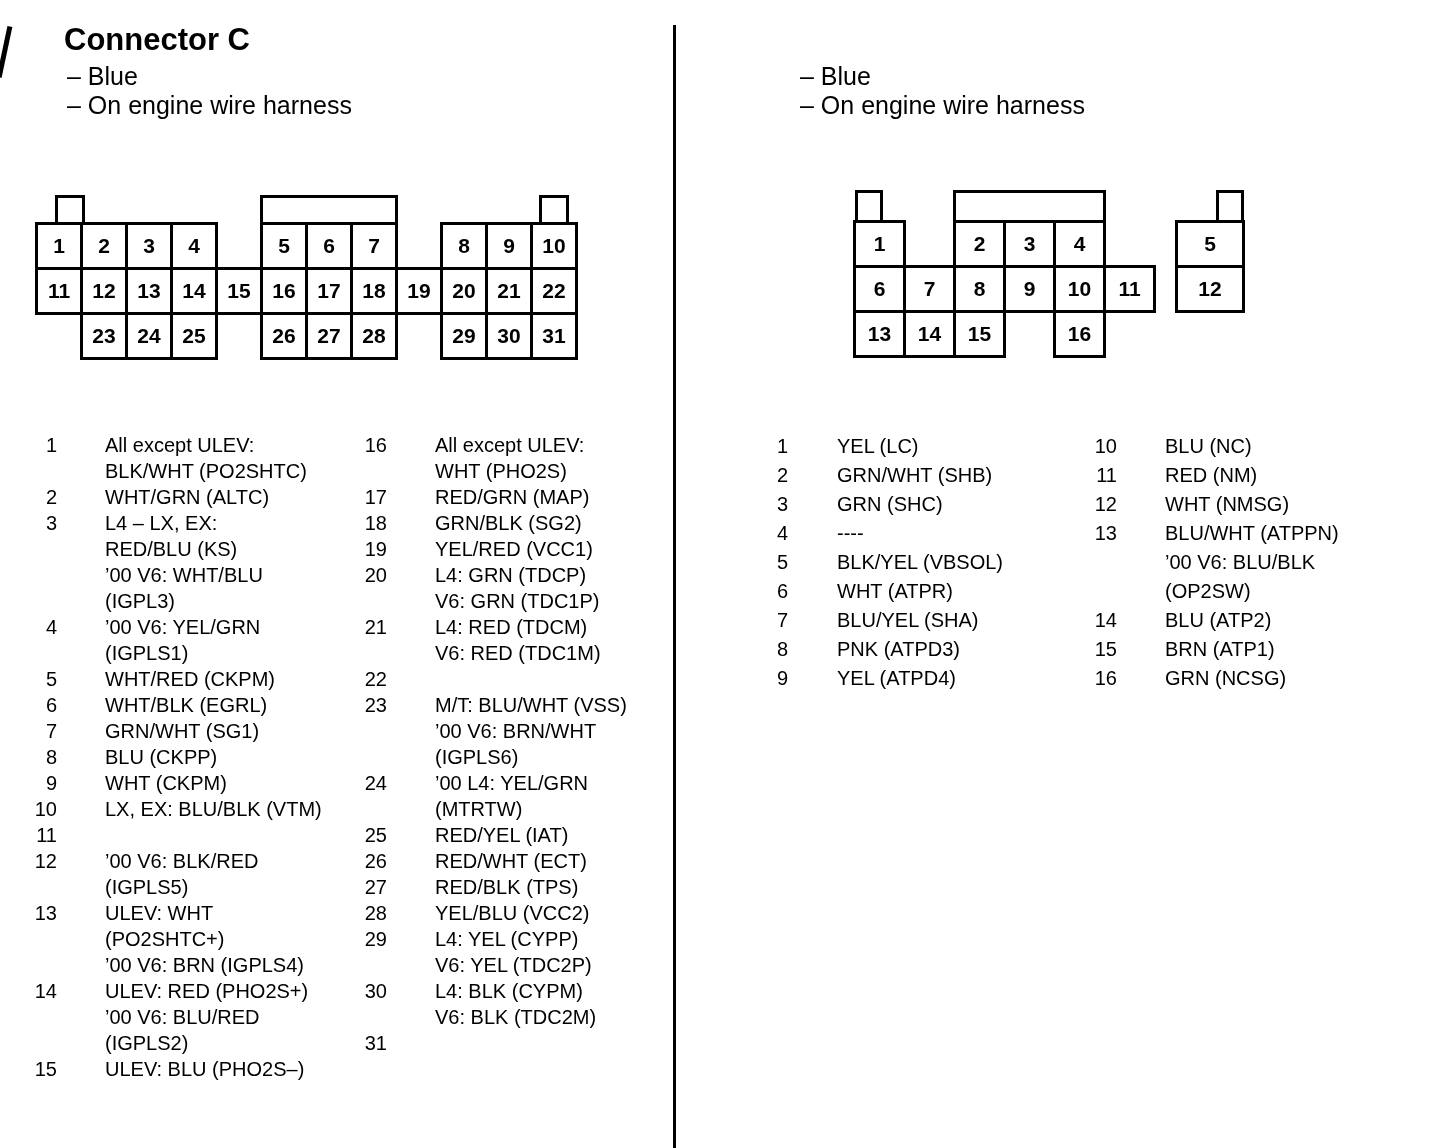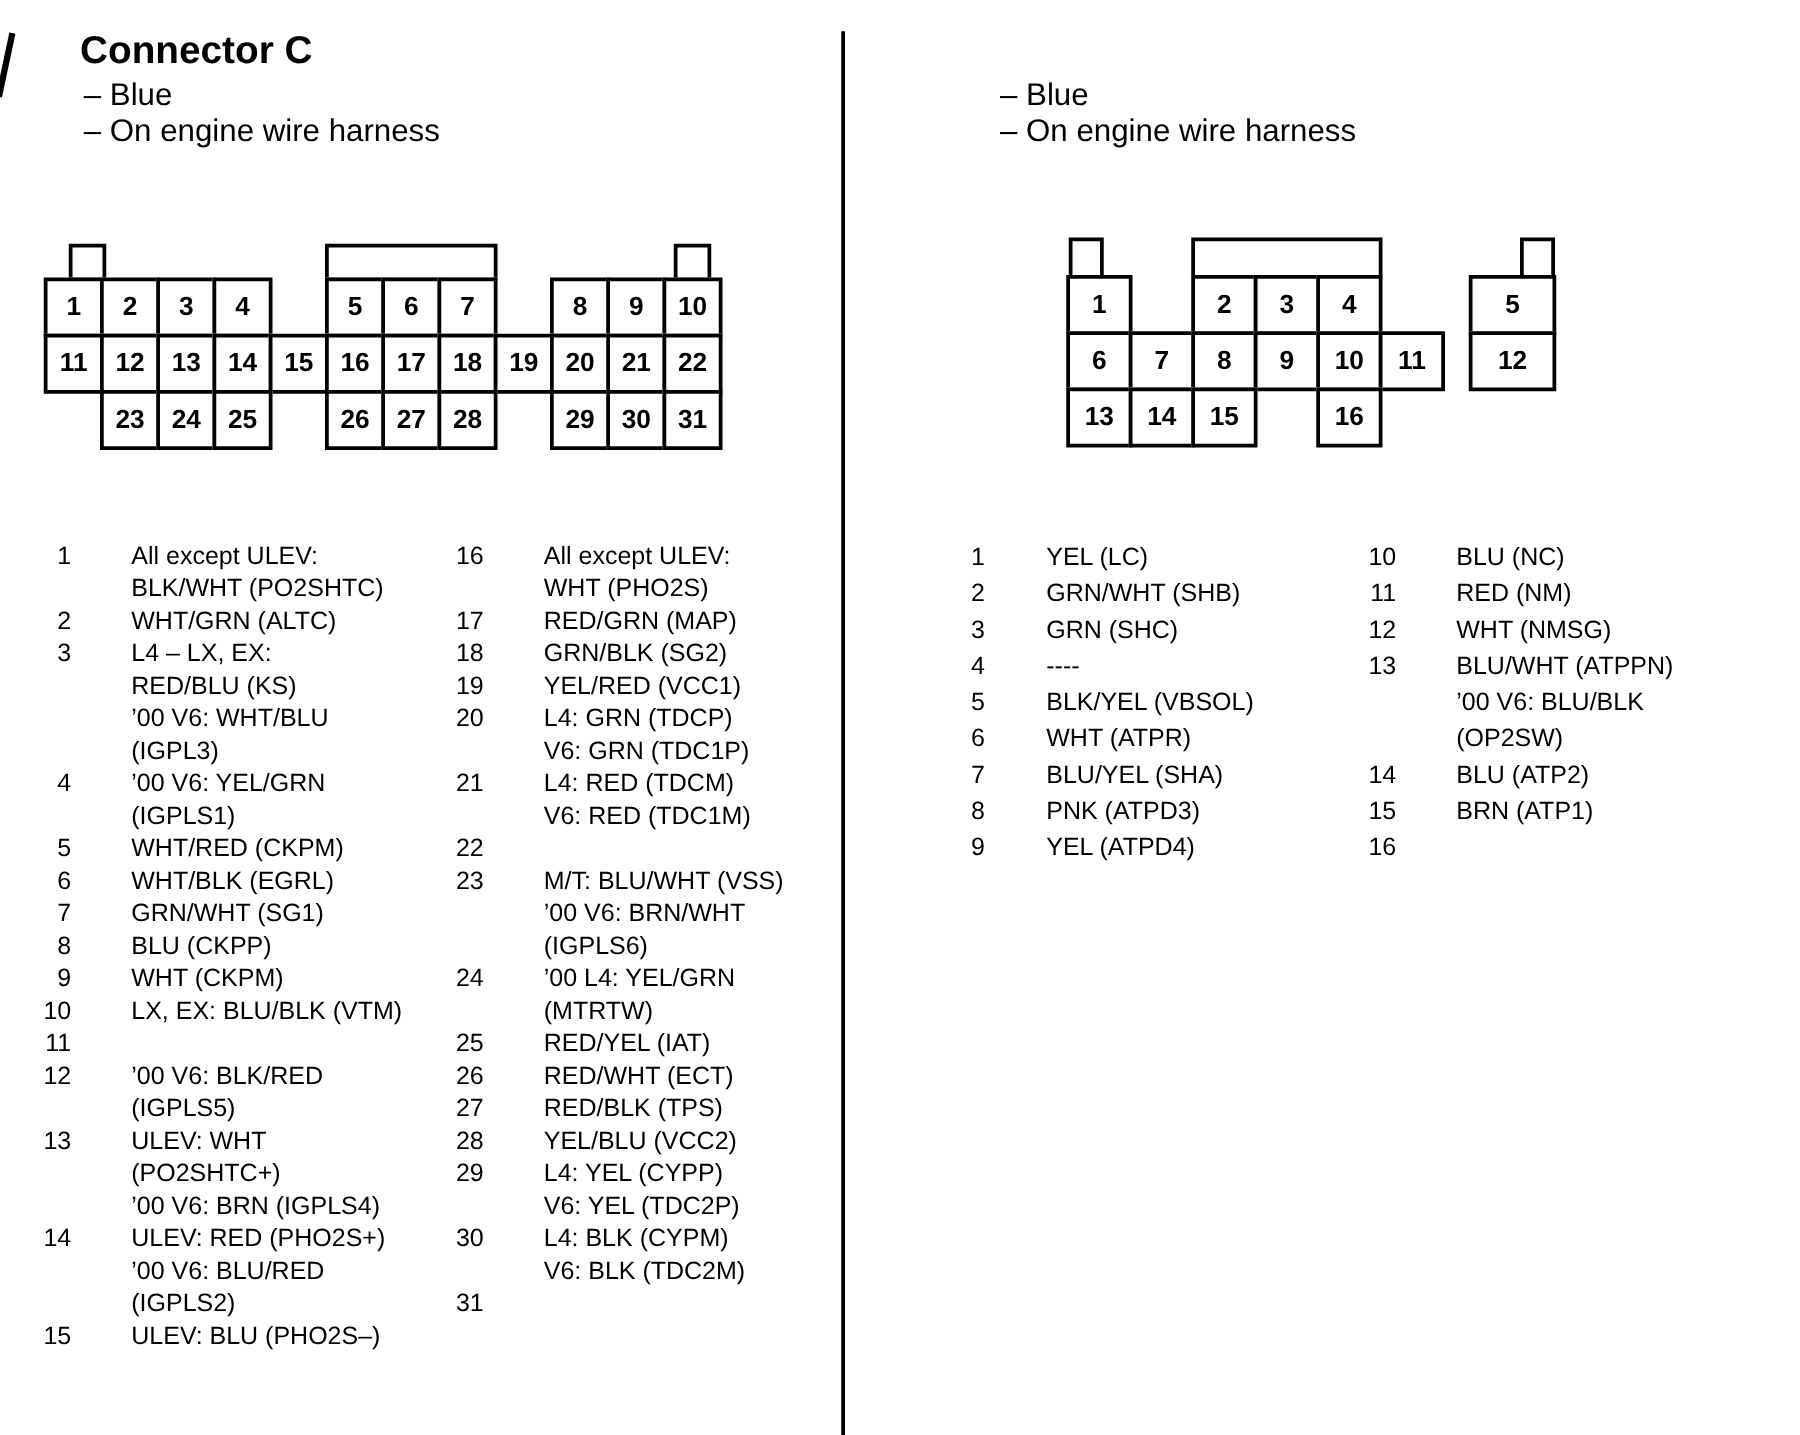--- a/index.html
+++ b/index.html
@@ -282,15 +282,16 @@
       <div class="pin-item">
         <span class="pin-num">14</span>
         <span class="pin-text">BLU (ATP2)</span>
       </div>
       <div class="pin-item">
         <span class="pin-num">15</span>
         <span class="pin-text">BRN (ATP1)</span>
       </div>
       <div class="pin-item">
         <span class="pin-num">16</span>
+        <span class="pin-text">GRN (NCSG)</span>
       </div>
     </div>
 </div>
 
 </body></html>

